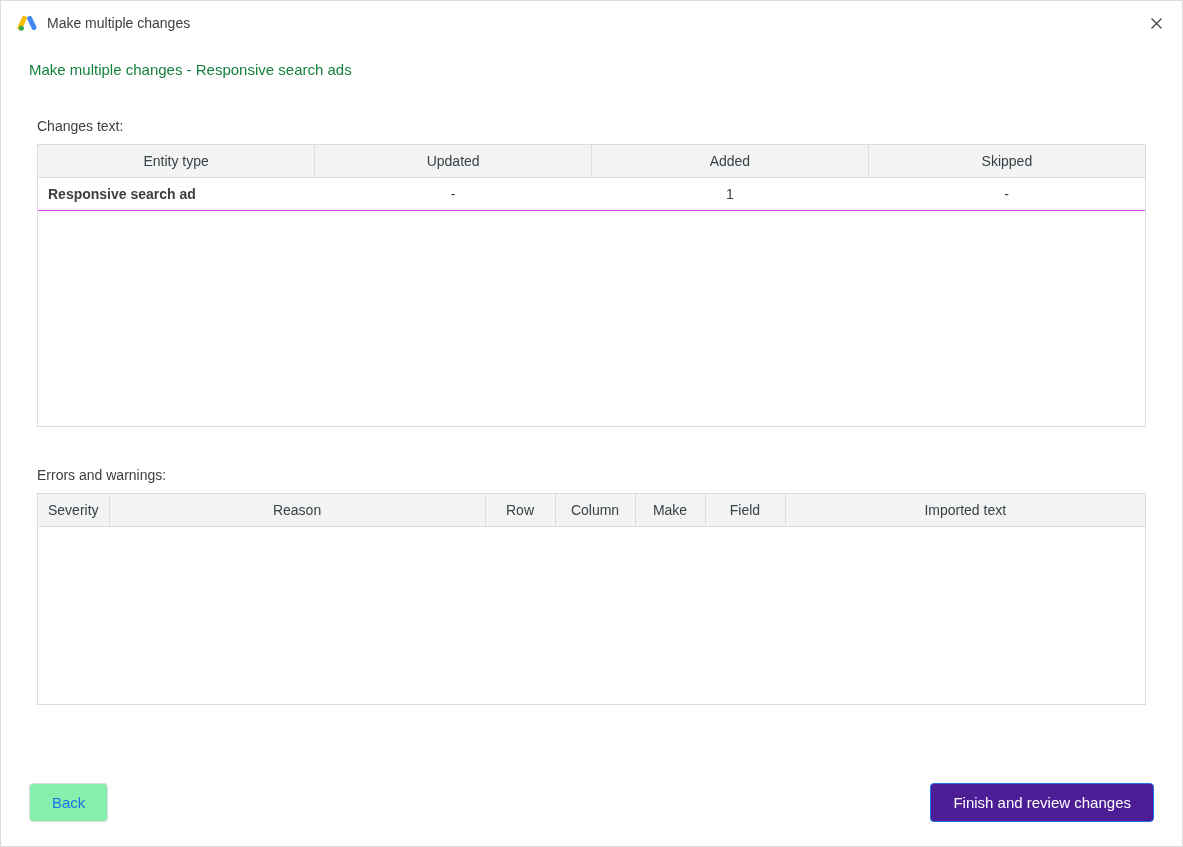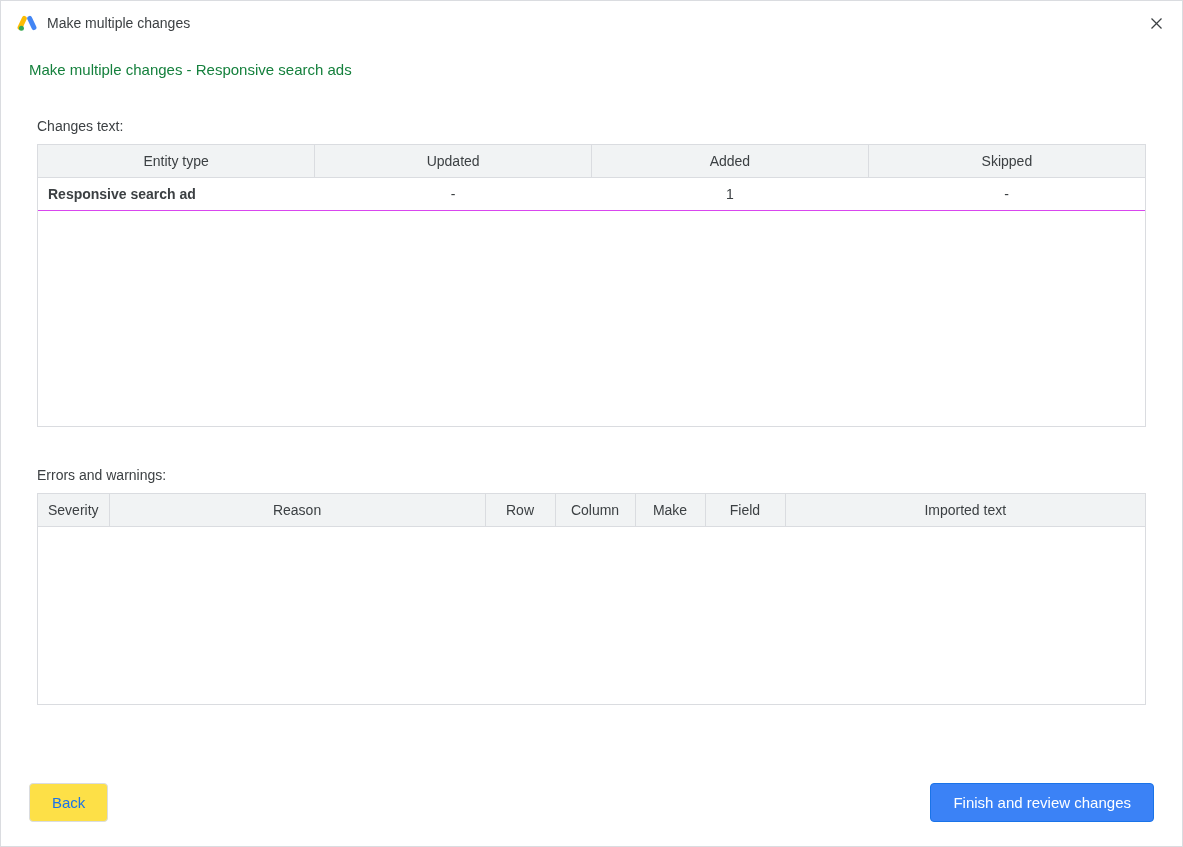--- a/index.html
+++ b/index.html
@@ -127,25 +127,25 @@
       display: flex;
       gap: 14px;
     }
     .btn {
       font-size: 15px;
       padding: 10px 22px;
       border-radius: 4px;
       cursor: pointer;
       font-family: inherit;
       border: 1px solid #dadce0;
-      background: #fde047;
+      background: #86efac;
       color: #1a73e8;
     }
     .btn-primary {
-      background: #3b82f6;
+      background: #4c1d95;
       border: 1px solid #1a73e8;
       color: #fff;
     }
   </style>
 </head>
 <body>
 
 <div class="dialog">
 
   <div class="titlebar">

